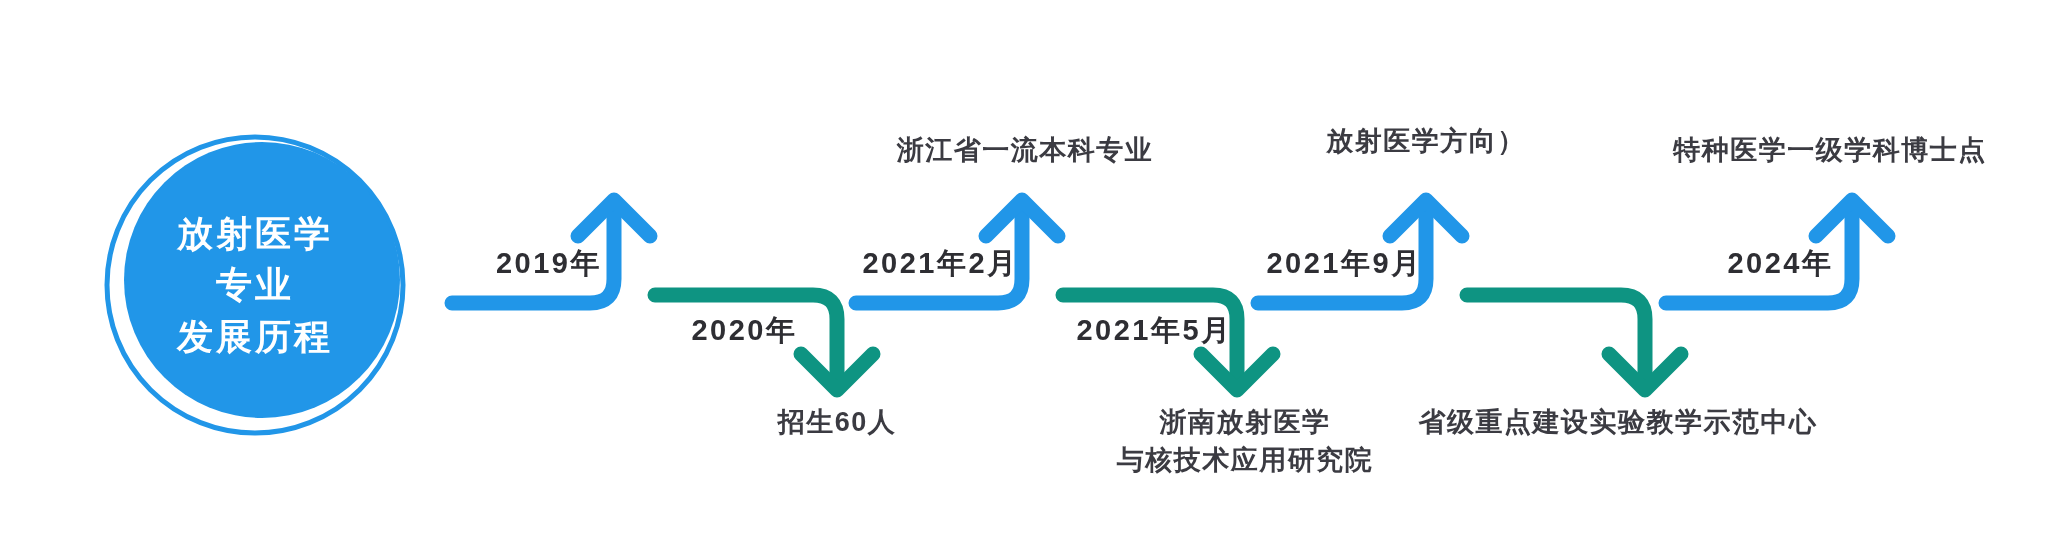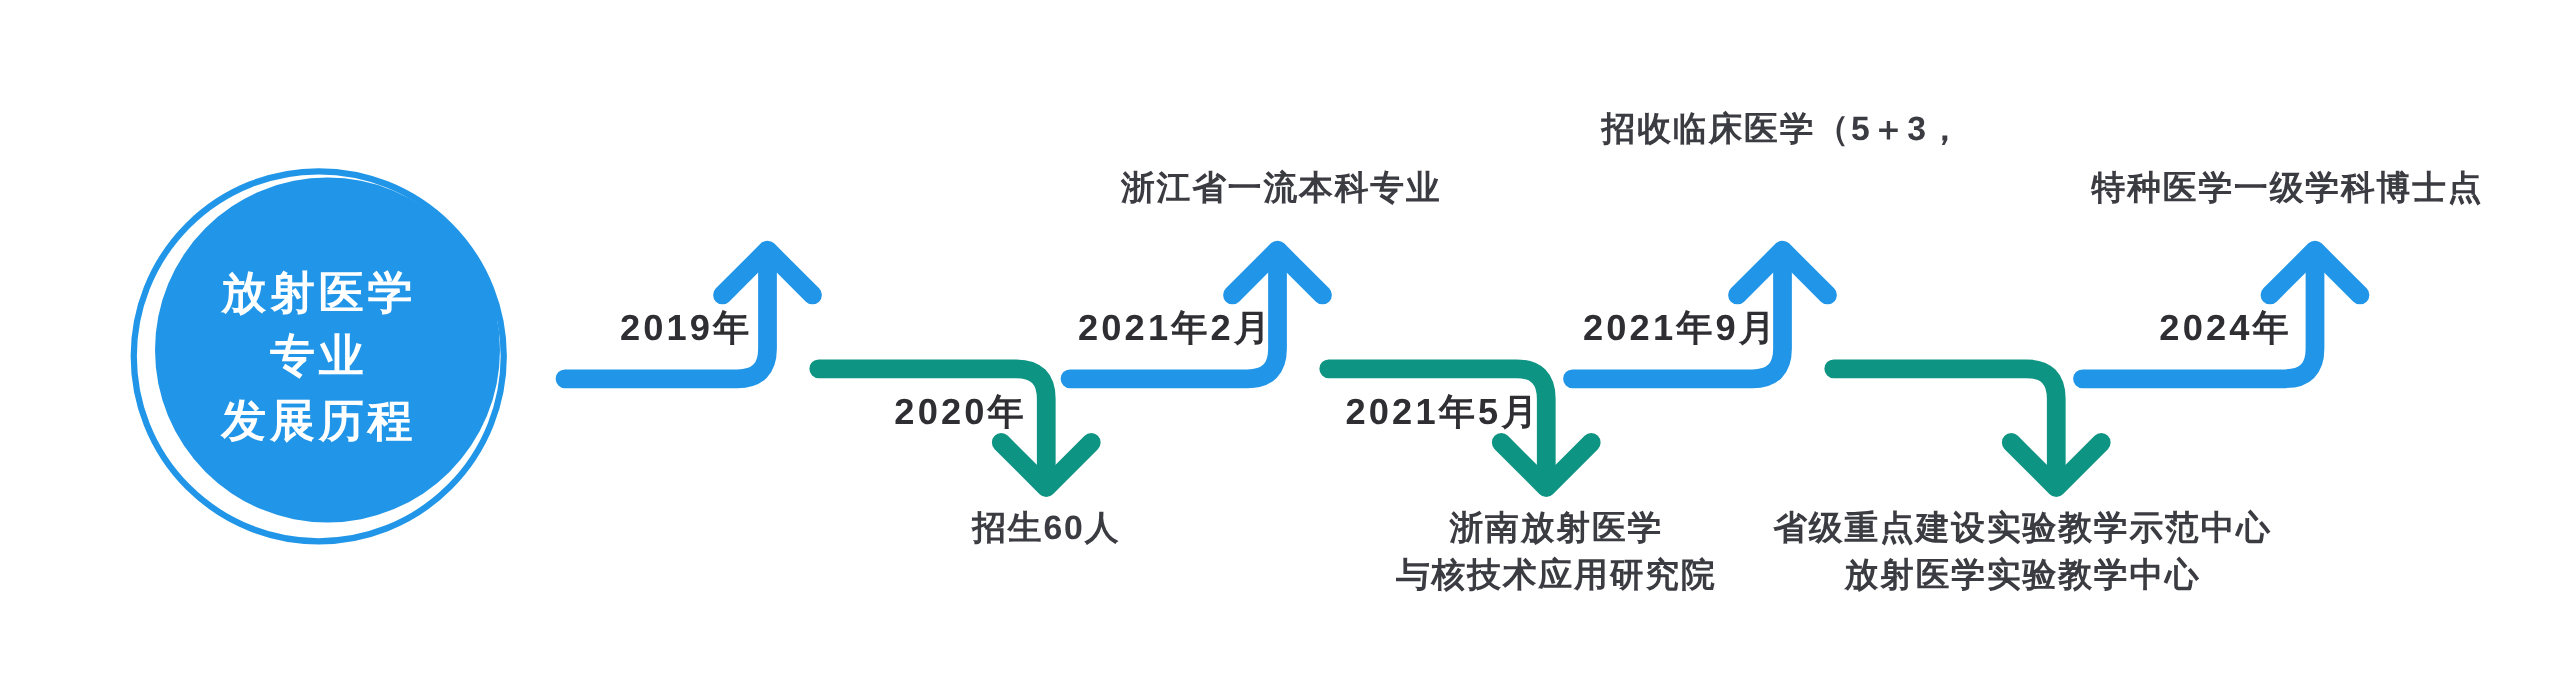--- a/index.html
+++ b/index.html
@@ -90,35 +90,34 @@
 
   <div class="circle-label">
     <span>放射医学</span>
     <span>专业</span>
     <span>发展历程</span>
   </div>
 
 
   <div class="lbl evt" style="left:880px;top:132px;width:290px;">浙江省一流本科专业</div>
 
-  <div class="lbl evt" style="left:1256px;top:85px;width:340px;">招收临床医学（5＋3，</div>
+  <div class="lbl evt" style="left:1256px;top:123px;width:340px;">放射医学方向）</div>
 
   <div class="lbl evt" style="left:1655px;top:132px;width:350px;">特种医学一级学科博士点</div>
 
   <div class="lbl evt" style="left:717px;top:404px;width:240px;">招生60人</div>
 
   <div class="lbl evt" style="left:1110px;top:404px;width:270px;">浙南放射医学</div>
   <div class="lbl evt" style="left:1110px;top:442px;width:270px;">与核技术应用研究院</div>
 
   <div class="lbl evt" style="left:1378px;top:404px;width:480px;">省级重点建设实验教学示范中心</div>
-  <div class="lbl evt" style="left:1378px;top:442px;width:480px;">放射医学实验教学中心</div>
 
   <div class="lbl yr" style="left:484px;top:243px;width:130px;">2019年</div>
 
-  <div class="lbl yr" style="left:696px;top:310px;width:145px;text-align:center;">2020年</div>
+  <div class="lbl yr" style="left:672px;top:310px;width:145px;text-align:center;">2020年</div>
 
   <div class="lbl yr" style="left:858px;top:243px;width:165px;">2021年2月</div>
 
   <div class="lbl yr" style="left:1072px;top:310px;width:165px;">2021年5月</div>
 
   <div class="lbl yr" style="left:1262px;top:243px;width:165px;">2021年9月</div>
 
 
   <div class="lbl yr" style="left:1708px;top:243px;width:145px;">2024年</div>
 

